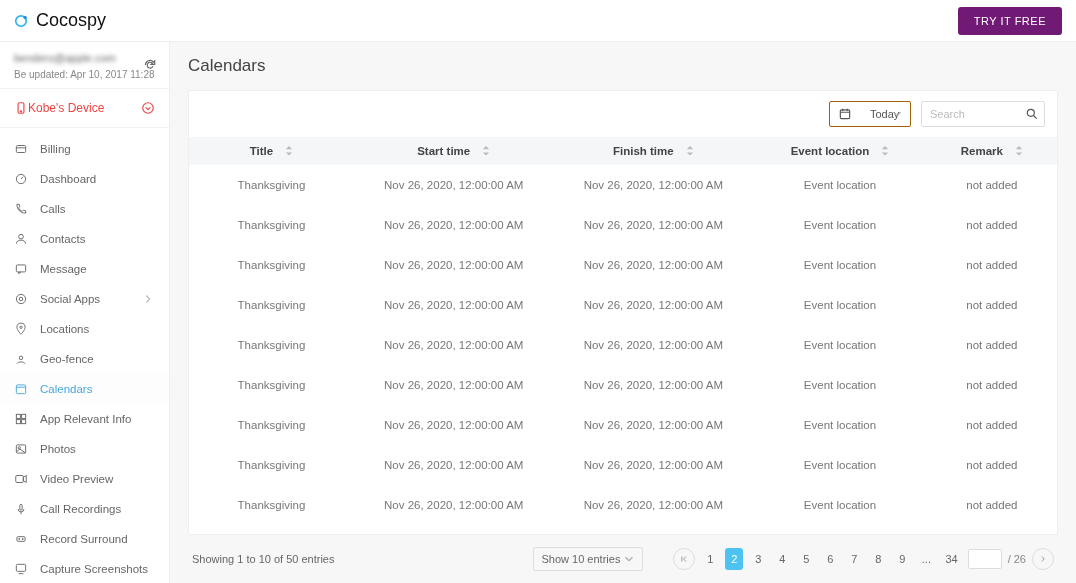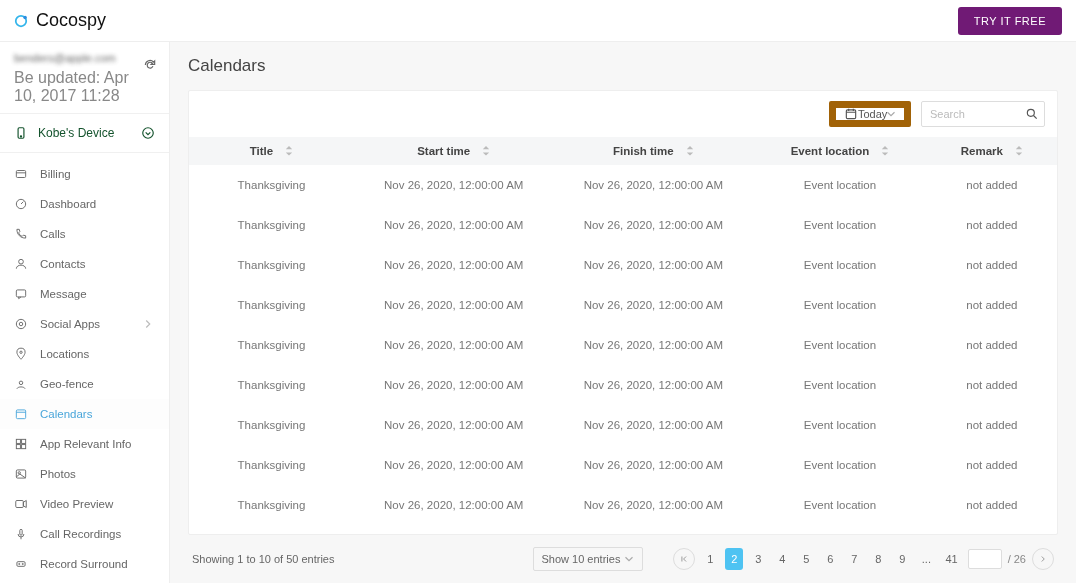--- a/index.html
+++ b/index.html
@@ -6,35 +6,35 @@
 body { font-family: -apple-system, BlinkMacSystemFont, "Segoe UI", Helvetica, Arial, sans-serif; font-size: 12px; color: #333; background: #f7f7f7; width: 1076px; height: 583px; overflow: hidden; }
 .topbar { height: 42px; background: #fff; display: flex; align-items: center; padding: 0 14px; border-bottom: 1px solid #eee; }
 .logo { display: flex; align-items: center; gap: 8px; }
 .logo svg { width: 22px; height: 22px; }
 .logo-text { font-size: 18px; font-weight: 500; color: #111; }
 .tryfree { margin-left: auto; background: #701a75; color: #fff; border: none; border-radius: 3px; padding: 8px 16px; font-size: 11px; cursor: pointer; letter-spacing: 0.5px; }
 .wrap { display: flex; height: calc(100% - 42px); }
 .sidebar { width: 170px; background: #fff; border-right: 1px solid #eee; overflow-y: auto; padding-bottom: 20px; }
 .side-hdr { padding: 10px 14px 8px; border-bottom: 1px solid #f0f0f0; position: relative; }
 .side-email { font-size: 11px; color: #555; filter: blur(2px); opacity: 0.9; height: 14px; }
-.side-updated { font-size: 16px; color: #888; margin-top: 3px; }
+.side-updated { font-size: 10px; color: #888; margin-top: 3px; }
 .refresh { position: absolute; right: 12px; top: 16px; cursor: pointer; color: #666; }
-.device { display: flex; align-items: center; padding: 12px 14px; gap: 10px; border-bottom: 1px solid #f0f0f0; color: #14532d; font-size: 12px; }
+.device { display: flex; align-items: center; padding: 12px 14px; border-bottom: 1px solid #f0f0f0; color: #ef4444; font-size: 12px; }
 .device .chev { margin-left: auto; }
 .nav { padding-top: 6px; }
 .nav-item { display: flex; align-items: center; gap: 12px; padding: 8px 14px; color: #666; cursor: pointer; font-size: 11.5px; }
 .nav-item.active { color: #4aa6da; background: #fdfdfd; }
 .nav-item .chev { margin-left: auto; color: #bbb; }
 .ico { width: 14px; height: 14px; display: inline-flex; align-items: center; justify-content: center; flex-shrink: 0; }
 .ico svg { width: 14px; height: 14px; }
 .main { flex: 1; padding: 14px 18px 0 18px; display: flex; flex-direction: column; height: 100%; }
 .page-title { font-size: 17px; font-weight: 500; color: #444; margin-bottom: 14px; }
 .card { background: #fff; border: 1px solid #eee; border-radius: 2px; flex: 1; display: flex; flex-direction: column; overflow: hidden;}
 .card-top { padding: 10px 12px; display: flex; justify-content: flex-end; gap: 10px; }
-.sel { height: 26px; width: 82px; border: 7px solid #a16207; border-radius: 2px; display: flex; align-items: center; padding: 0 8px; gap: 0; color: #555; font-size: 11px; cursor: pointer; position: relative; }
+.sel { height: 26px; width: 82px; border: 1px solid #a16207; border-radius: 2px; display: flex; align-items: center; padding: 0 8px; gap: 18px; color: #555; font-size: 11px; cursor: pointer; position: relative; }
 .sel .chev { position: absolute; right: 6px; color: #aaa; }
 .search { position: relative; width: 124px; }
 .search input { height: 26px; width: 100%; border: 1px solid #ddd; border-radius: 2px; padding: 0 26px 0 8px; font-size: 11px; color: #555; }
 .search input::placeholder { color: #bbb; }
 .search svg { position: absolute; right: 6px; top: 6px; width: 14px; height: 14px; color: #555; }
 table { width: 100%; border-collapse: collapse; table-layout: fixed; }
 thead { background: #f5f6f7; }
 th { font-weight: 600; color: #444; font-size: 11.5px; padding: 8px 6px; text-align: center; white-space: nowrap; }
 th .sort { display: inline-flex; align-items: center; gap: 12px; justify-content: center; }
 .sort-caret { width: 8px; height: 10px; display: inline-block; }
@@ -416,21 +416,21 @@
           <div class="pg">1</div>
           <div class="pg active">2</div>
           <div class="pg">3</div>
           <div class="pg">4</div>
           <div class="pg">5</div>
           <div class="pg">6</div>
           <div class="pg">7</div>
           <div class="pg">8</div>
           <div class="pg">9</div>
           <div class="pg">...</div>
-          <div class="pg">41</div>
+          <div class="pg">34</div>
           <input class="pg-input" style="">
           <span style="color: rgb(136, 136, 136);">/ 26</span>
           <div class="pbtn">
             <svg viewBox="0 0 24 24" stroke="currentColor" fill="none" stroke-width="2" width="10" height="10">
               <polyline points="9 6 15 12 9 18"></polyline>
             </svg>
           </div>
         </div>
     </div>
   </main>

